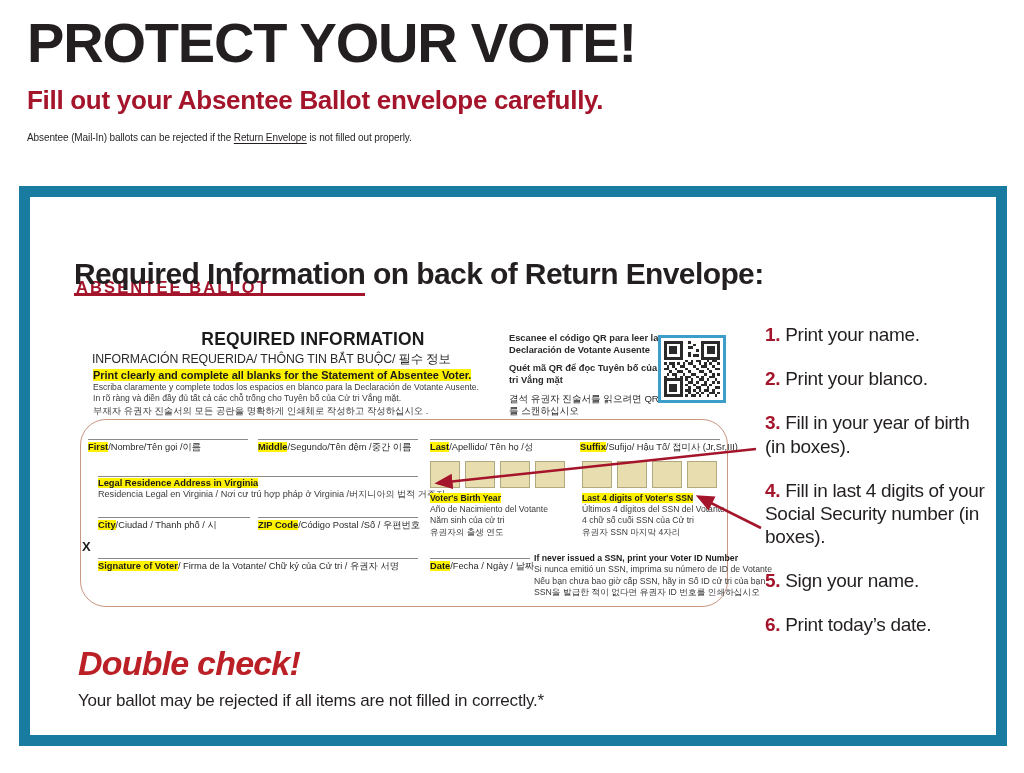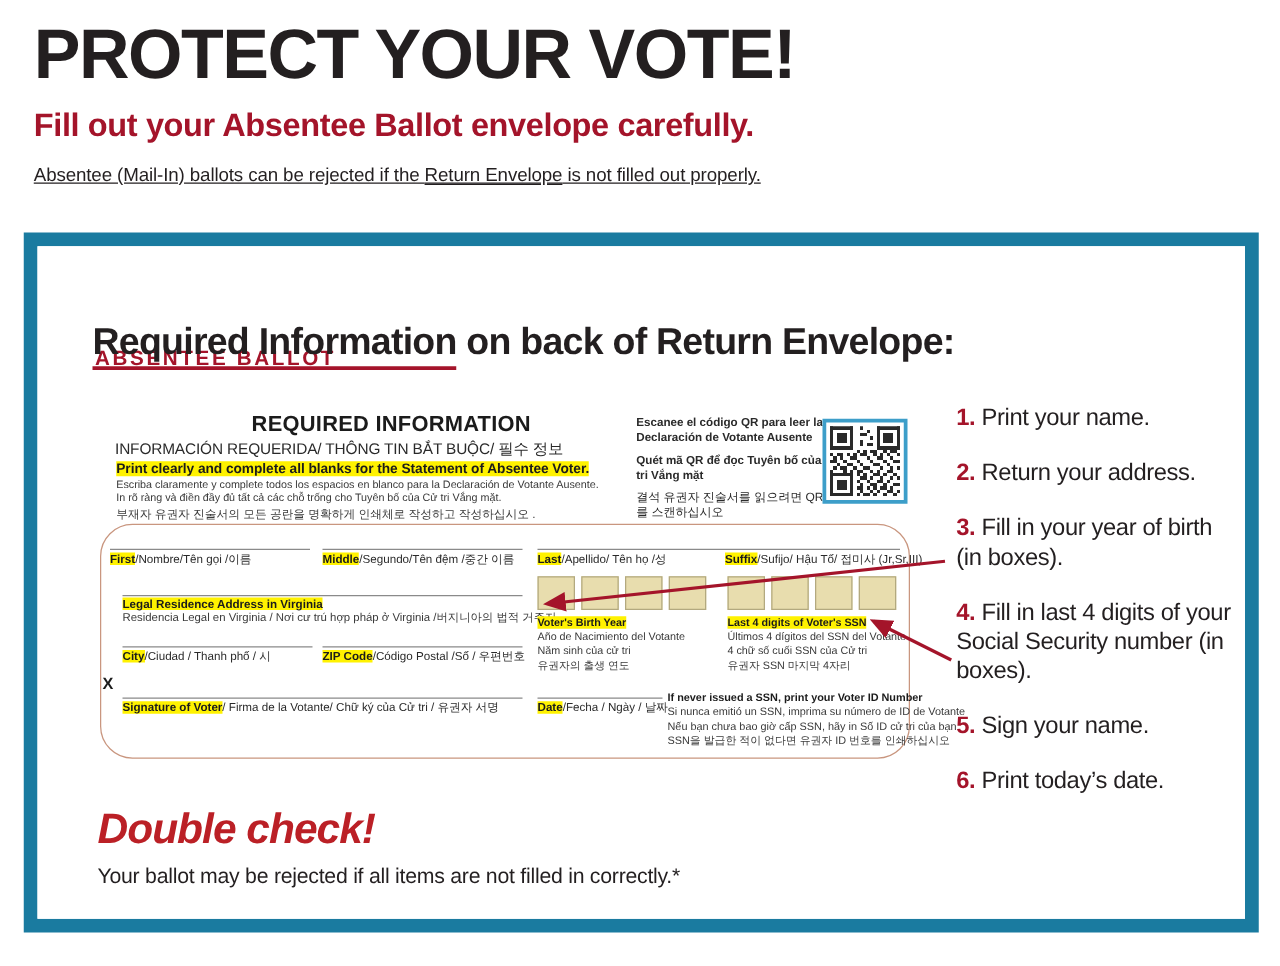--- a/index.html
+++ b/index.html
@@ -15,21 +15,21 @@
   .hdr { position: absolute; left: 27px; top: 14px; width: 960px; }
   .hdr-title {
     font-size: 56px; font-weight: 700; letter-spacing: -1.2px;
     color: #231f20; line-height: 1.02;
   }
   .hdr-sub {
     margin-top: 14px;
     font-size: 26px; font-weight: 700; color: #a4142a; letter-spacing: -0.3px;
   }
   .hdr-note {
-    margin-top: 16px; font-size: 15px; color: #231f20; letter-spacing: -0.1px; text-decoration: underline;
+    margin-top: 16px; font-size: 10px; color: #231f20; letter-spacing: -0.1px;
   }
   .hdr-note u { text-decoration: underline; text-underline-offset: 2px; }
 
   
   .frame {
     position: absolute; left: 19px; top: 186px;
     width: 988px; height: 560px;
     border: 11px solid #1a7ba0; background: #ffffff;
   }
   .card { position: relative; width: 100%; height: 100%; background: #fff; }
@@ -339,21 +339,21 @@
         <div class="ssnnote" style="left:466px; top:232px;">
           <b>If never issued a SSN, print your Voter ID Number</b><br>
           <span>Si nunca emitió un SSN, imprima su número de ID de Votante</span><br>
           <span>Nếu bạn chưa bao giờ cấp SSN, hãy in Số ID cử tri của bạn</span><br>
           <span>SSN을 발급한 적이 없다면 유권자 ID 번호를 인쇄하십시오</span>
         </div>
       </div>
 
       <div class="steps">
         <div class="step"><span class="num">1.</span> <span>Print your name.</span></div>
-        <div class="step"><span class="num">2.</span> <span>Return your address.</span></div>
+        <div class="step"><span class="num">2.</span> <span>Print your blanco.</span></div>
         <div class="step"><span class="num">3.</span> <span>Fill in your year of birth (in boxes).</span></div>
         <div class="step"><span class="num">4.</span> <span>Fill in last 4 digits of your Social Security number (in boxes).</span></div>
         <div class="step"><span class="num">5.</span> <span>Sign your name.</span></div>
         <div class="step"><span class="num">6.</span> <span>Print today’s date.</span></div>
       </div>
 
       <svg class="arrows" viewBox="0 0 988 560">
         <defs>
           <marker id="ah" markerWidth="7" markerHeight="7" refX="5.6" refY="3" orient="auto">
             <path d="M0,0 L7,3 L0,6 z" fill="#a4142a"></path>

